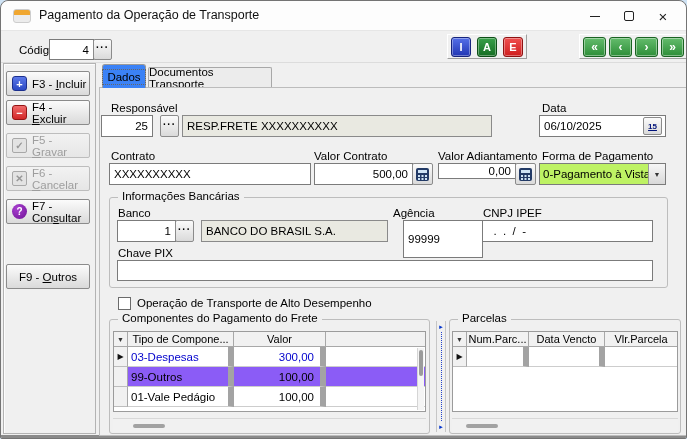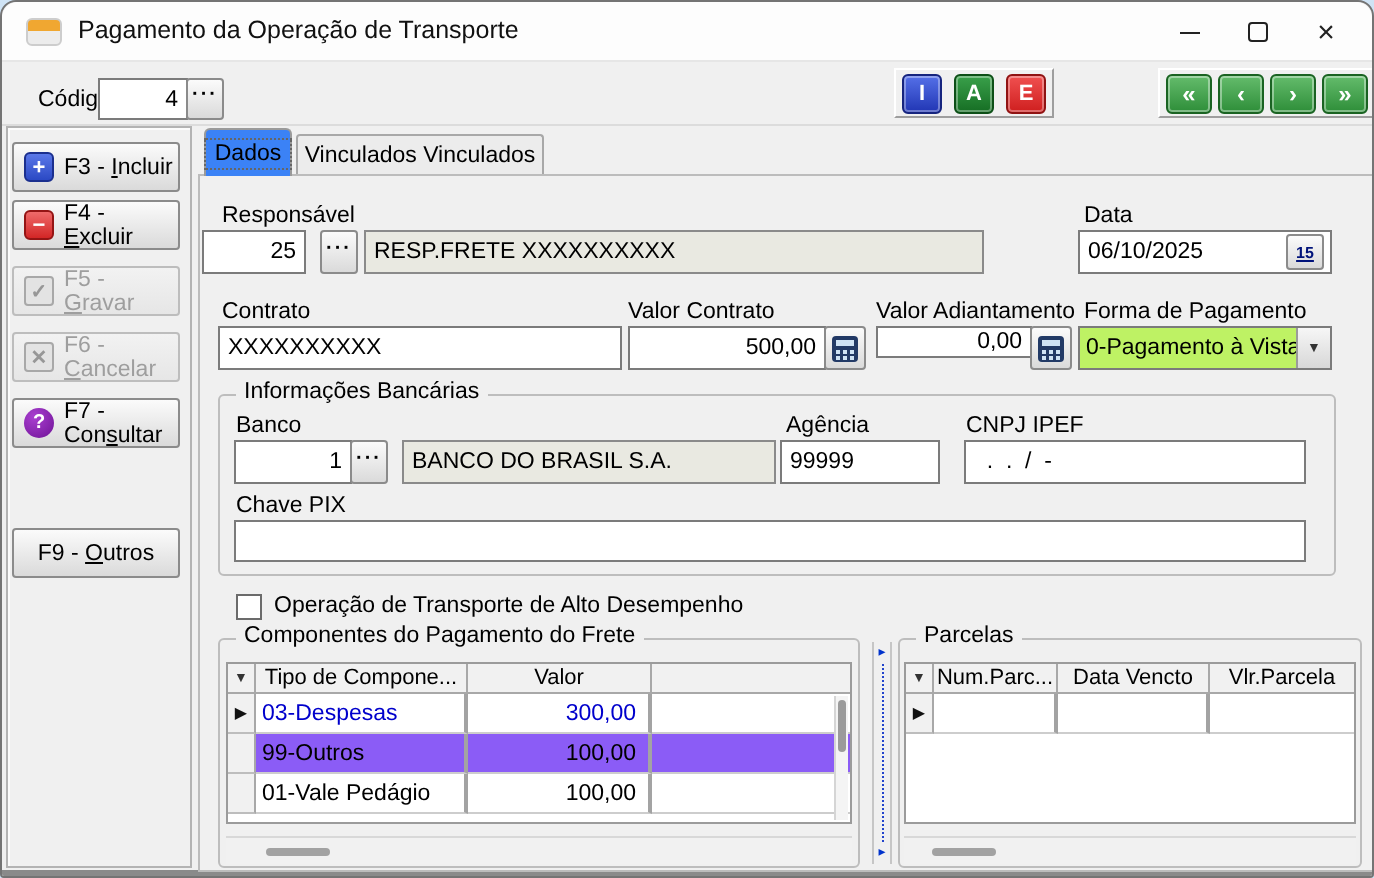--- a/index.html
+++ b/index.html
@@ -71,21 +71,21 @@
   
   .cb { width:13px; height:13px; background:#fff; border:1px solid #6b6b6b; }
   
   .grid { background:#fff; border:1px solid #9b9b9b; display:flex; flex-direction:column; overflow:hidden; }
   .grow { display:flex; height:20px; min-height:20px; }
   .ghrow { display:flex; height:15px; min-height:15px; }
   .gh { background:#f1f1f1; border-right:1px solid #a8a8a8; border-bottom:1px solid #a8a8a8;
     font-size:11px; display:flex; align-items:center; justify-content:center; white-space:nowrap; overflow:hidden; }
   .gind { background:#f1f1f1; border-right:1px solid #a8a8a8; border-bottom:1px solid #bdbdbd;
     display:flex; align-items:center; justify-content:center; }
-  .gc { border-right:2px solid #a3a3a3; border-bottom:1px solid #cdcdcd; font-size:11.5px;
+  .gc { border-right:6px solid #a3a3a3; border-bottom:1px solid #cdcdcd; font-size:11.5px;
     display:flex; align-items:center; padding:0 3px; white-space:nowrap; overflow:hidden; }
   .gc.num { justify-content:flex-end; padding-right:6px; }
   .sel { color:#0000cc; }
   .altrow .gc { background:#8b5cf6; }
   .marker { font-size:8px; color:#111; }
   .filtermark { font-size:7px; color:#333; }
   .vsb { position:absolute; right:1px; top:16px; bottom:1px; width:7px; background:#f4f4f4; border-left:1px solid #d5d5d5; }
   .vsb .thumb { position:absolute; top:2px; left:1px; width:4px; height:26px; background:#9b9b9b; border-radius:2px; }
   .hsb { background:#f1f1f1; border-top:1px solid #d8d8d8; }
   .hsb .thumb { position:absolute; left:20px; top:5px; width:32px; height:4px; background:#a2a2a2; border-radius:2px; }
@@ -154,21 +154,21 @@
     <span class="ic ic-q">?</span>
     <span><span>F7 - Con</span><span class="u">s</span><span>ultar</span></span>
   </div>
   <div class="abs btn3d sbtn center" style="top:263px;">
     <span><span>F9 - </span><span class="u">O</span><span>utros</span></span>
   </div>
 
   <div class="abs tab" id="tab-dados">
       <span class="focusbox">Dados</span>
     </div>
-  <div class="abs tab" id="tab-docs">Vinculados Vinculados</div>
+  <div class="abs tab" id="tab-docs">Documentos Transporte</div>
   <div class="abs" id="tabpage"></div>
 
   <span class="abs label z" style="left:110px; top:101px;">Responsável</span>
   <div class="abs input num z" style="left:100px; top:114px; width:52px; height:22px;">25</div>
   <div class="abs btn3d z" style="left:159px; top:114px; width:19px; height:22px;">
       <span class="ellipsis">···</span>
     </div>
   <div class="abs input ro z" style="left:181px; top:114px; width:310px; height:22px;">RESP.FRETE XXXXXXXXXX</div>
   <span class="abs label z" style="left:541px; top:101px;">Data</span>
   <div class="abs input z" style="left:538px; top:114px; width:127px; height:22px;">06/10/2025</div>
@@ -218,21 +218,21 @@
   <div class="abs group z" style="left:108px; top:196px; width:559px; height:91px;">
     <span class="legend">Informações Bancárias</span>
   </div>
   <span class="abs label z" style="left:117px; top:206px;">Banco</span>
   <div class="abs input num z" style="left:116px; top:219px; width:59px; height:22px;">1</div>
   <div class="abs btn3d z" style="left:174px; top:219px; width:19px; height:22px;">
       <span class="ellipsis">···</span>
     </div>
   <div class="abs input ro z" style="left:200px; top:219px; width:187px; height:22px;">BANCO DO BRASIL S.A.</div>
   <span class="abs label z" style="left:392px; top:206px;">Agência</span>
-  <div class="abs input z" style="left:389px; top:219px; width:80px; height:22px;">99999</div>
+  <div class="abs input z" style="left:402px; top:219px; width:80px; height:38px;">99999</div>
   <span class="abs label z" style="left:482px; top:206px;">CNPJ IPEF</span>
   <div class="abs input z" style="left:481px; top:219px; width:171px; height:22px;">  .  .  /  -</div>
   <span class="abs label z" style="left:117px; top:246px;">Chave PIX</span>
   <div class="abs input z" style="left:116px; top:259px; width:536px; height:21px;"></div>
 
   <div class="abs cb z" style="left:117px; top:296px;"></div>
   <span class="abs label z" style="left:136px; top:296px;">Operação de Transporte de Alto Desempenho</span>
 
   <div class="abs group z" style="left:108px; top:318px; width:321px; height:115px;">
     <span class="legend">Componentes do Pagamento do Frete</span>

